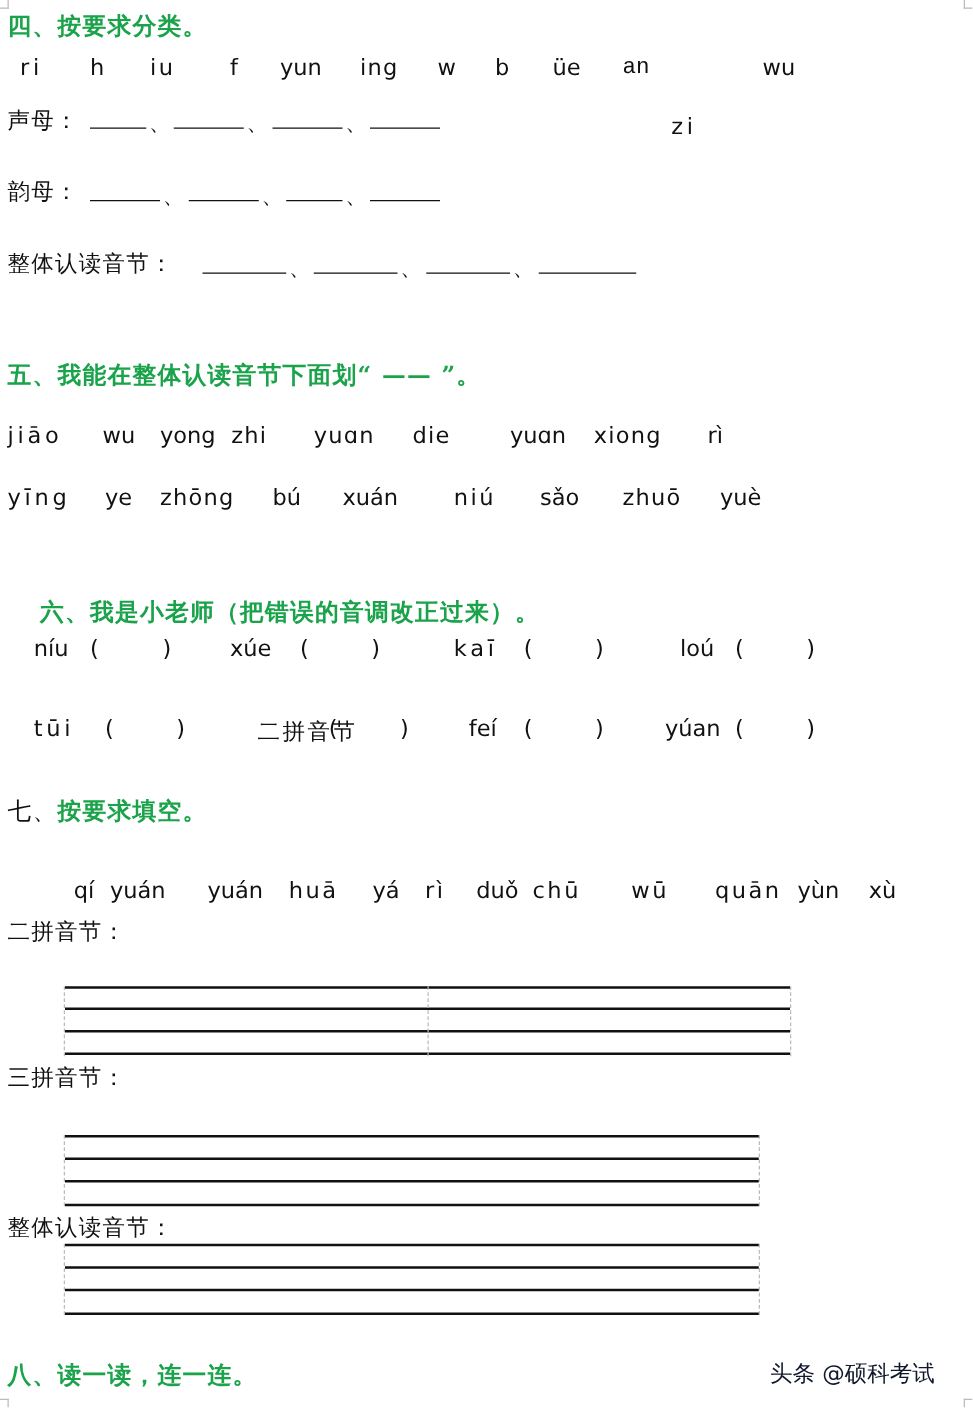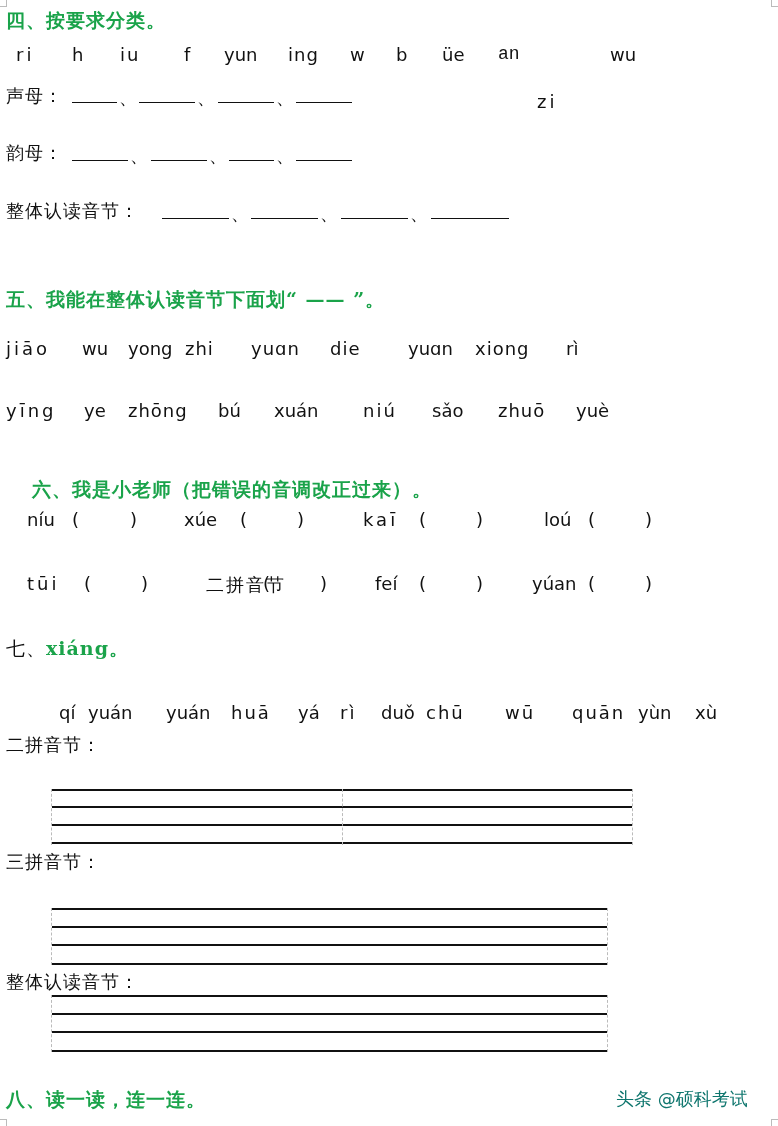--- a/index.html
+++ b/index.html
@@ -8,21 +8,21 @@
   .abs { position:absolute; white-space:nowrap; }
   .heading { font-family:"DejaVu Serif","Liberation Serif",serif; font-weight:bold; color:#1aa34a; font-size:19px; letter-spacing:1px; }
   .heading .black { color:#111; font-weight:normal; }
   .label { font-family:"DejaVu Serif","Liberation Serif",serif; font-size:18px; color:#111; letter-spacing:1px; }
   .py { font-family:"DejaVu Sans","Liberation Sans",sans-serif; font-size:18px; color:#111; }
   .blank { display:inline-block; border-bottom:1px solid #111; height:16px; vertical-align:baseline; }
   .corner { position:absolute; width:6px; height:6px; border-color:#bbb; border-style:solid; }
   .lines { position:absolute; border-left:1px dashed #bbb; border-right:1px dashed #bbb; }
   .lines .ln { position:absolute; left:0; right:0; height:0; border-top:2px solid #111; }
   .lines .vmid { position:absolute; top:0; bottom:0; border-left:1px dashed #bbb; }
-  .watermark { font-family:"DejaVu Sans","Liberation Sans",sans-serif; font-size:18px; color:#0f766e; }
+  .watermark { font-family:"DejaVu Sans","Liberation Sans",sans-serif; font-size:18px; color:#0f172a; }
 </style>
 </head>
 <body>
 
 <div class="corner" style="left:0;top:0;border-width:0 1px 1px 0;"></div>
 <div class="corner" style="right:0;top:0;border-width:0 0 1px 1px;"></div>
 
 <div class="abs heading" style="left:6px;top:8px;">四、按要求分类。</div>
 
 <div class="abs py" style="left:0;top:44px;width:778px;height:24px;">
@@ -80,21 +80,21 @@
   <span class="abs" style="left:82px;">wu</span>
   <span class="abs" style="left:128px;">yong</span>
   <span class="abs" style="left:185px;letter-spacing:1px;">zhi</span>
   <span class="abs" style="left:251px;letter-spacing:1px;">yuɑn</span>
   <span class="abs" style="left:330px;letter-spacing:1px;">die</span>
   <span class="abs" style="left:408px;">yuɑn</span>
   <span class="abs" style="left:475px;letter-spacing:1px;">xiong</span>
   <span class="abs" style="left:566px;">rì</span>
 </div>
 
-<div class="abs py" style="left:0;top:388px;width:778px;height:24px;margin-top:12px;">
+<div class="abs py" style="left:0;top:388px;width:778px;height:24px;">
   <span class="abs" style="left:6px;letter-spacing:3px;">yīng</span>
   <span class="abs" style="left:84px;">ye</span>
   <span class="abs" style="left:128px;letter-spacing:1px;">zhōng</span>
   <span class="abs" style="left:218px;">bú</span>
   <span class="abs" style="left:274px;">xuán</span>
   <span class="abs" style="left:363px;letter-spacing:2px;">niú</span>
   <span class="abs" style="left:432px;">sǎo</span>
   <span class="abs" style="left:498px;letter-spacing:1px;">zhuō</span>
   <span class="abs" style="left:576px;">yuè</span>
 </div>
@@ -139,21 +139,21 @@
   <span class="abs" style="left:431px;width:40px;height:20px;"></span>
   <span class="abs" style="left:476px;">)</span>
 
   <span class="abs" style="left:532px;">yúan</span>
   <span class="abs" style="left:588px;">(</span>
   <span class="abs" style="left:600px;width:40px;height:20px;"></span>
   <span class="abs" style="left:645px;">)</span>
 </div>
 
 <div class="abs heading" style="left:6px;top:636px;">
-  <span class="black">七、</span><span>xiáng。</span>
+  <span class="black">七、</span><span>按要求填空。</span>
 </div>
 
 <div class="abs py" style="left:0;top:702px;width:626px;height:24px;margin-left:32px;">
   <span class="abs" style="left:27px;">qí</span>
   <span class="abs" style="left:56px;">yuán</span>
   <span class="abs" style="left:134px;">yuán</span>
   <span class="abs" style="left:199px;letter-spacing:2px;">huā</span>
   <span class="abs" style="left:266px;">yá</span>
   <span class="abs" style="left:308px;letter-spacing:2px;">rì</span>
   <span class="abs" style="left:349px;">duǒ</span>

